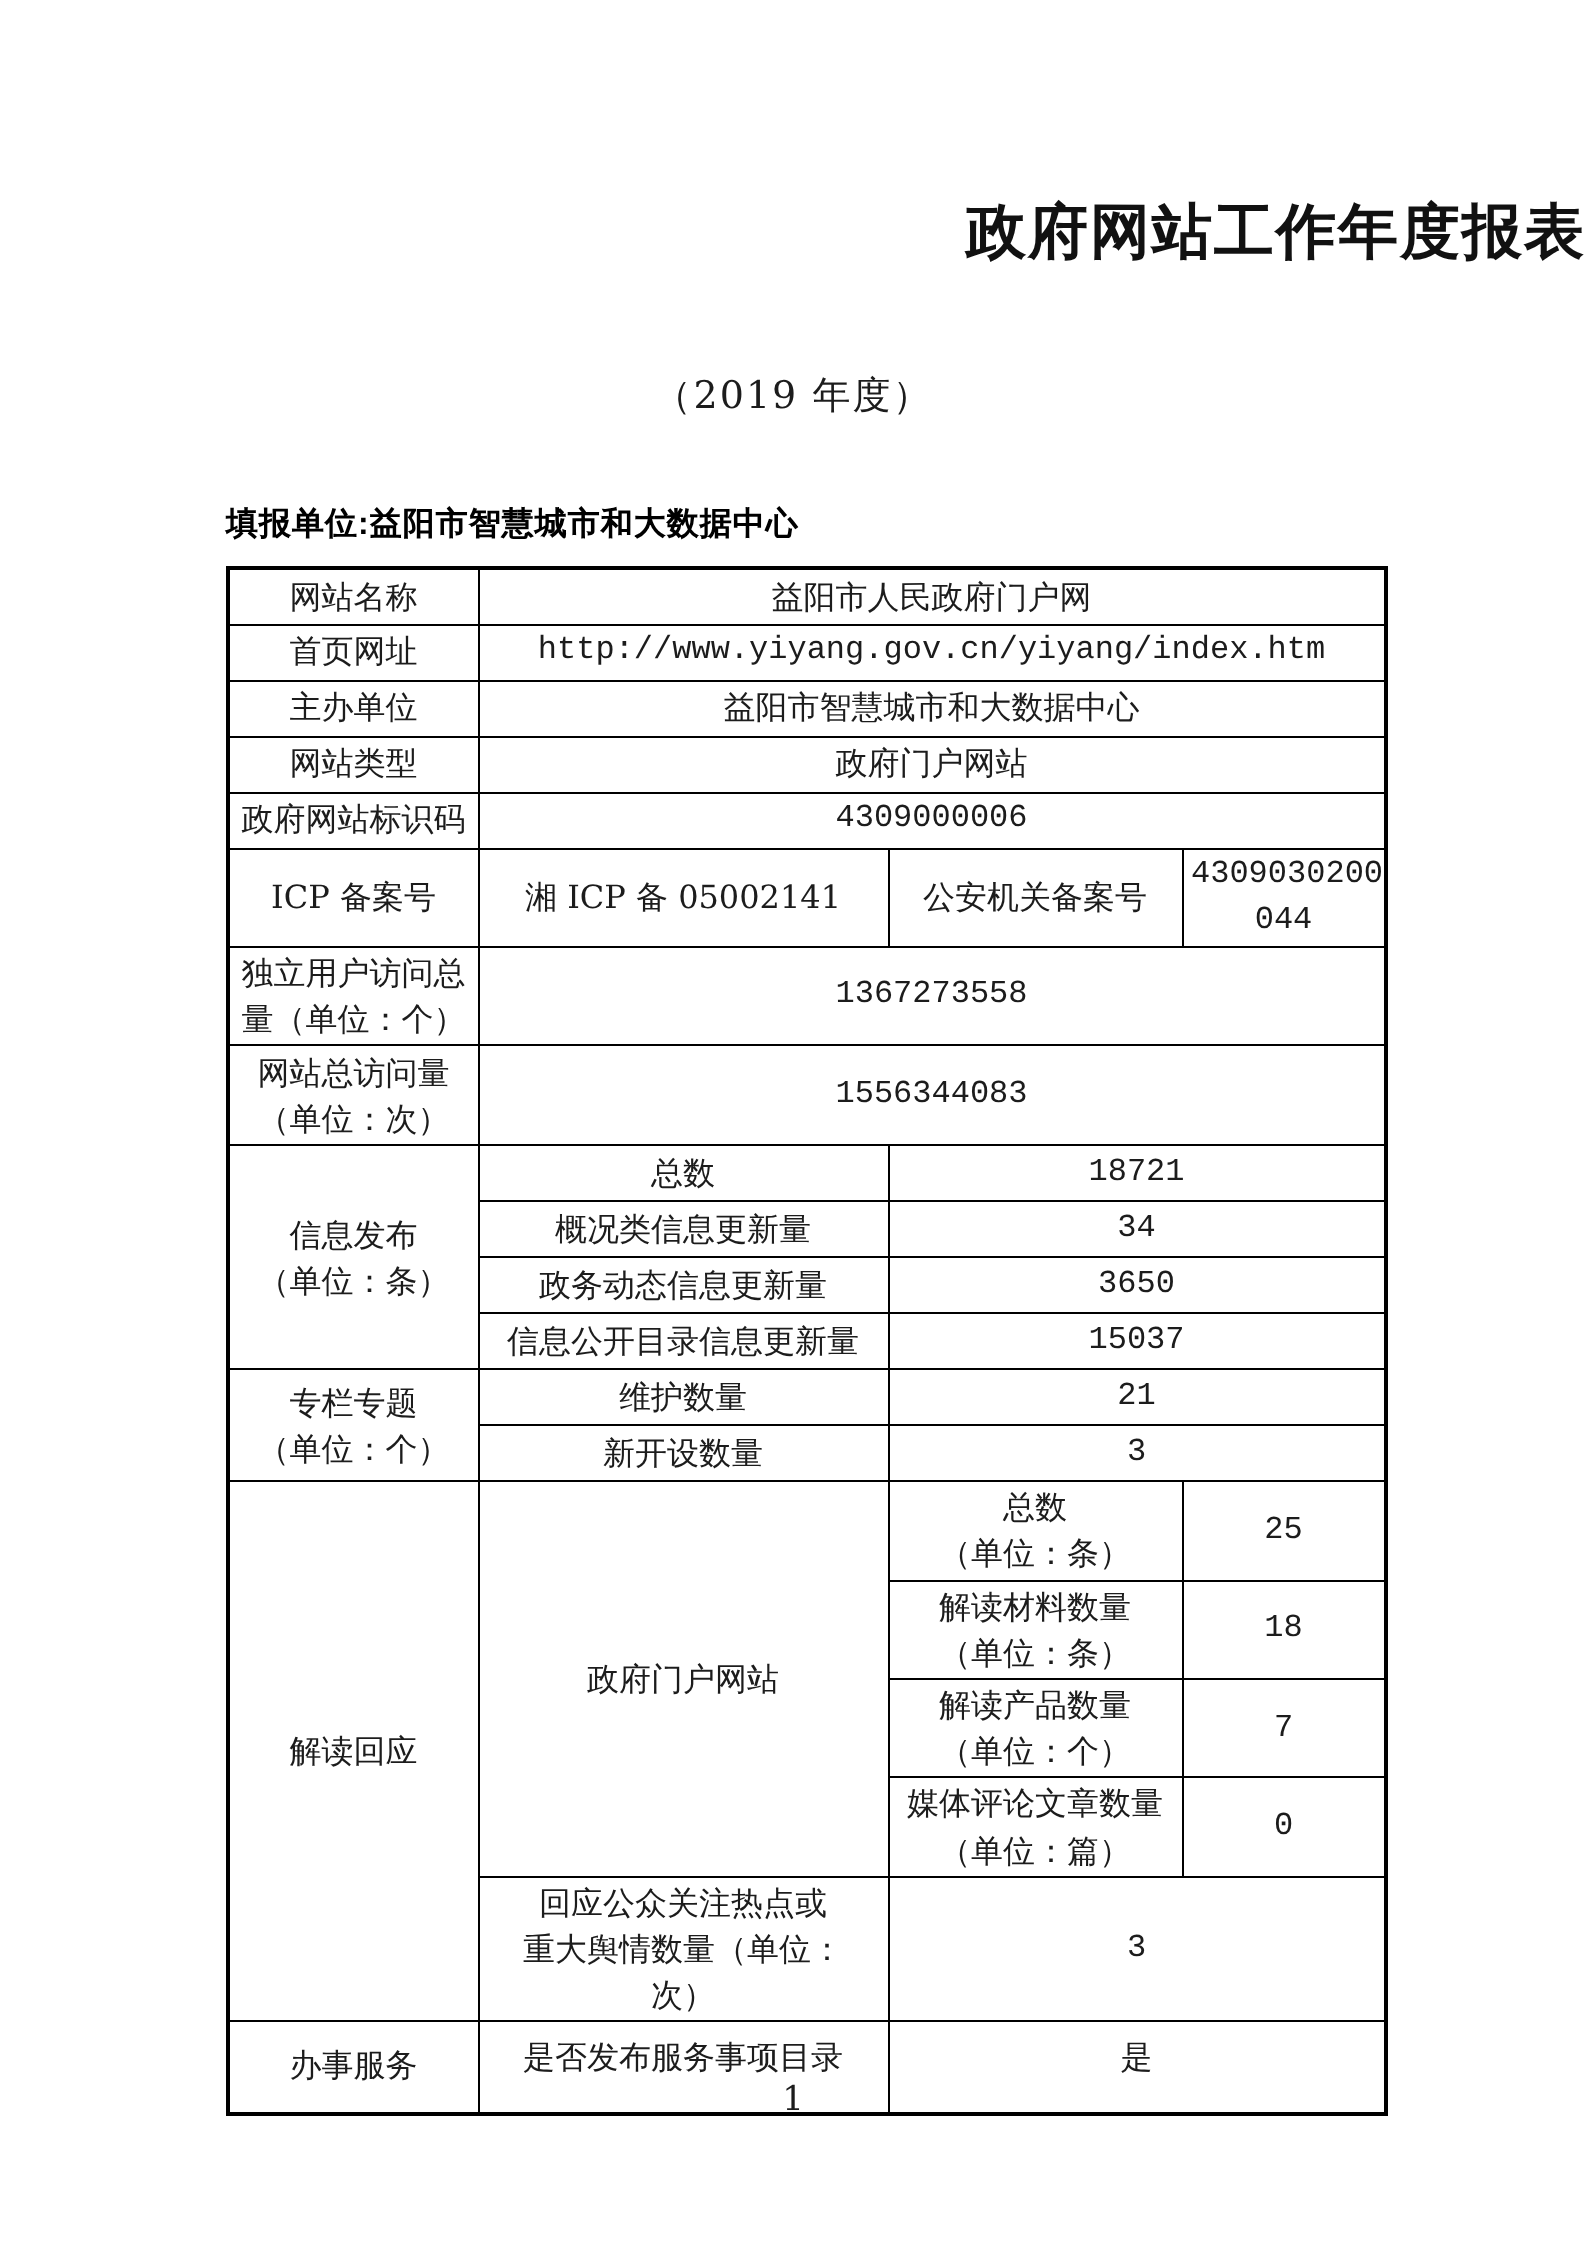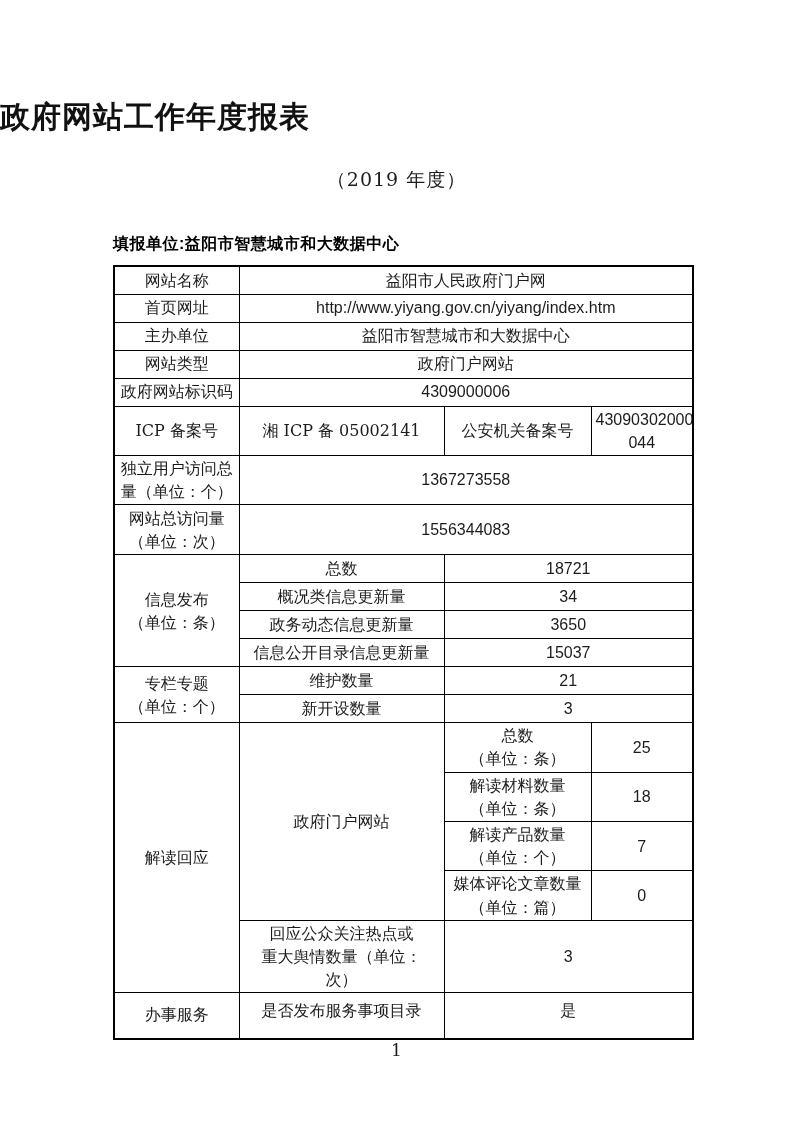--- a/index.html
+++ b/index.html
@@ -8,30 +8,30 @@
     position: relative;
     width: 793px;
     height: 1122px;
     background: #ffffff;
     color: #1c1c1c;
     font-family: "DejaVu Serif", "Liberation Serif", serif;
     overflow: hidden;
   }
   .doc-title {
     margin-top: 97px;
-    text-align: left;
+    text-align: right;
     font-family: "Liberation Sans", "DejaVu Sans", sans-serif;
     font-weight: bold;
     font-size: 30px;
     line-height: 1.3;
     letter-spacing: 1px;
     color: #111;
   }
   .doc-subtitle {
-    margin-top: 31px;
+    margin-top: 49px;
     text-align: center;
     font-size: 19px;
     letter-spacing: 1px;
     color: #1c1c1c;
   }
   .unit-line {
     margin: 41px 0 0 113px;
     font-family: Liberation Sans, sans-serif;
     font-weight: bold;
     font-size: 16px;
@@ -49,21 +49,21 @@
     border: 1px solid #000;
     text-align: center;
     vertical-align: middle;
     font-size: 16px;
     line-height: 1.45;
     padding: 1px 4px;
     white-space: pre-line;
     overflow: hidden;
   }
   td.url, td.num {
-    font-family: Liberation Sans, sans-serif;
+    font-family: Liberation Mono, monospace;
     font-size: 15px;
     letter-spacing: 0px;
     margin-left: 44px;
   }
   tr.services-row td { vertical-align: top; padding-top: 6px; }
   tr.services-row td.services-label {
     vertical-align: bottom;
     padding-bottom: 12px;
   }
   .page-number {

